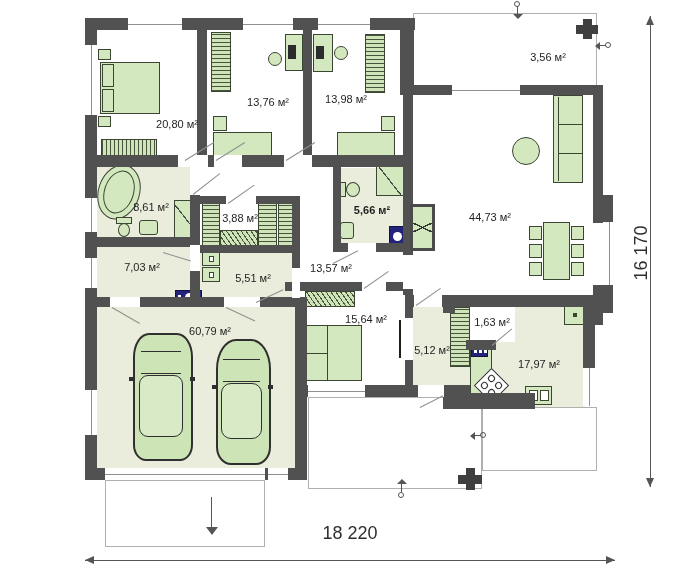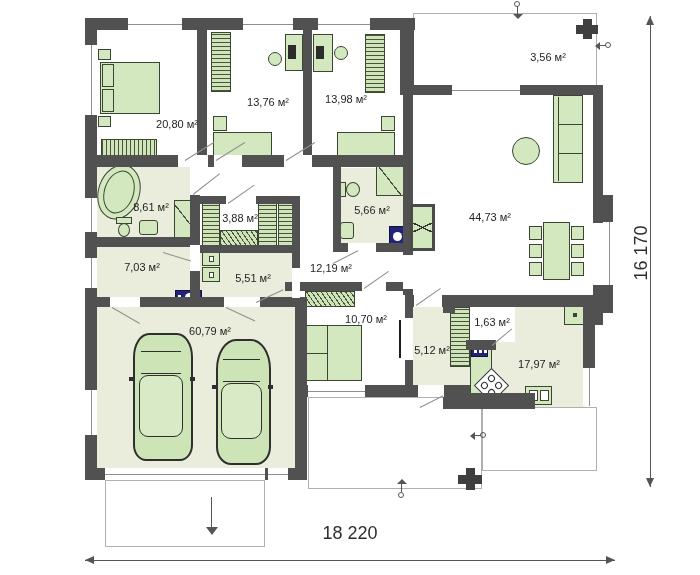--- a/index.html
+++ b/index.html
@@ -280,25 +280,25 @@
     <div class="arr" style="left:1px;top:30px;border-left:6px solid transparent;border-right:6px solid transparent;border-top:8px solid #555;"></div>
   </div>
 
   <div class="lbl" style="left:177px;top:124px;">20,80 м²</div>
   <div class="lbl" style="left:268px;top:102px;">13,76 м²</div>
   <div class="lbl" style="left:346px;top:99px;">13,98 м²</div>
   <div class="lbl" style="left:548px;top:57px;">3,56 м²</div>
   <div class="lbl" style="left:490px;top:217px;">44,73 м²</div>
   <div class="lbl" style="left:151px;top:207px;">8,61 м²</div>
   <div class="lbl" style="left:240px;top:218px;">3,88 м²</div>
-  <div class="lbl" style="left:372px;top:210px;">5,66 м²</div>
+  <div class="lbl" style="left:372px;top:210px;font-weight:bold;">5,66 м²</div>
   <div class="lbl" style="left:142px;top:267px;">7,03 м²</div>
   <div class="lbl" style="left:253px;top:278px;">5,51 м²</div>
-  <div class="lbl" style="left:331px;top:268px;">12,19 м²</div>
-  <div class="lbl" style="left:366px;top:319px;">10,70 м²</div>
+  <div class="lbl" style="left:331px;top:268px;">13,57 м²</div>
+  <div class="lbl" style="left:366px;top:319px;">15,64 м²</div>
   <div class="lbl" style="left:210px;top:331px;">60,79 м²</div>
   <div class="lbl" style="left:432px;top:350px;">5,12 м²</div>
   <div class="lbl" style="left:492px;top:322px;">1,63 м²</div>
   <div class="lbl" style="left:539px;top:364px;">17,97 м²</div>
 
   <div class="dline" style="left:85px;top:560px;width:530px;height:1px;"></div>
   <div class="arr" style="left:85px;top:556px;border-top:4.5px solid transparent;border-bottom:4.5px solid transparent;border-right:9px solid #555;"></div>
   <div class="arr" style="left:606px;top:556px;border-top:4.5px solid transparent;border-bottom:4.5px solid transparent;border-left:9px solid #555;"></div>
   <div class="dimtxt" style="left:350px;top:544px;transform:translate(-50%,-100%);">18 220</div>
 

